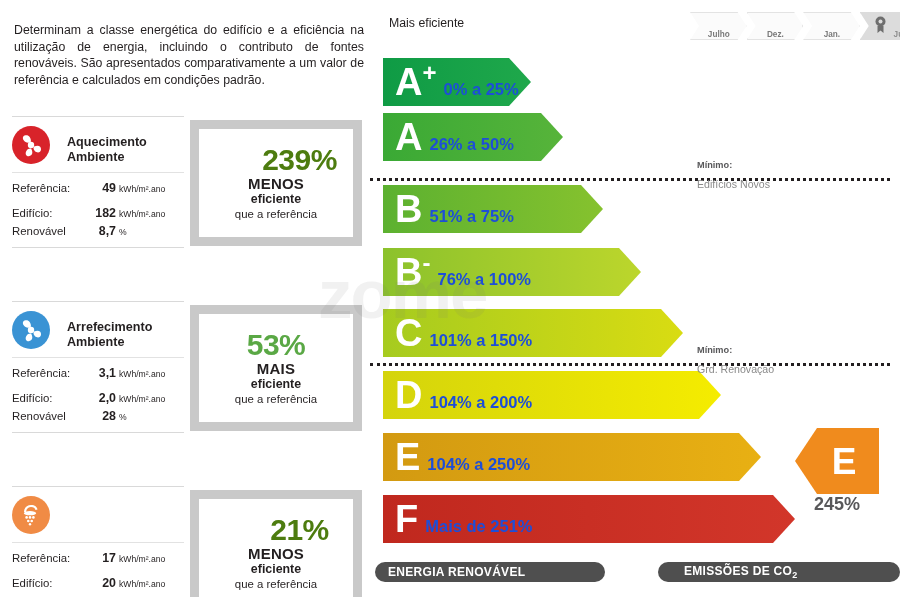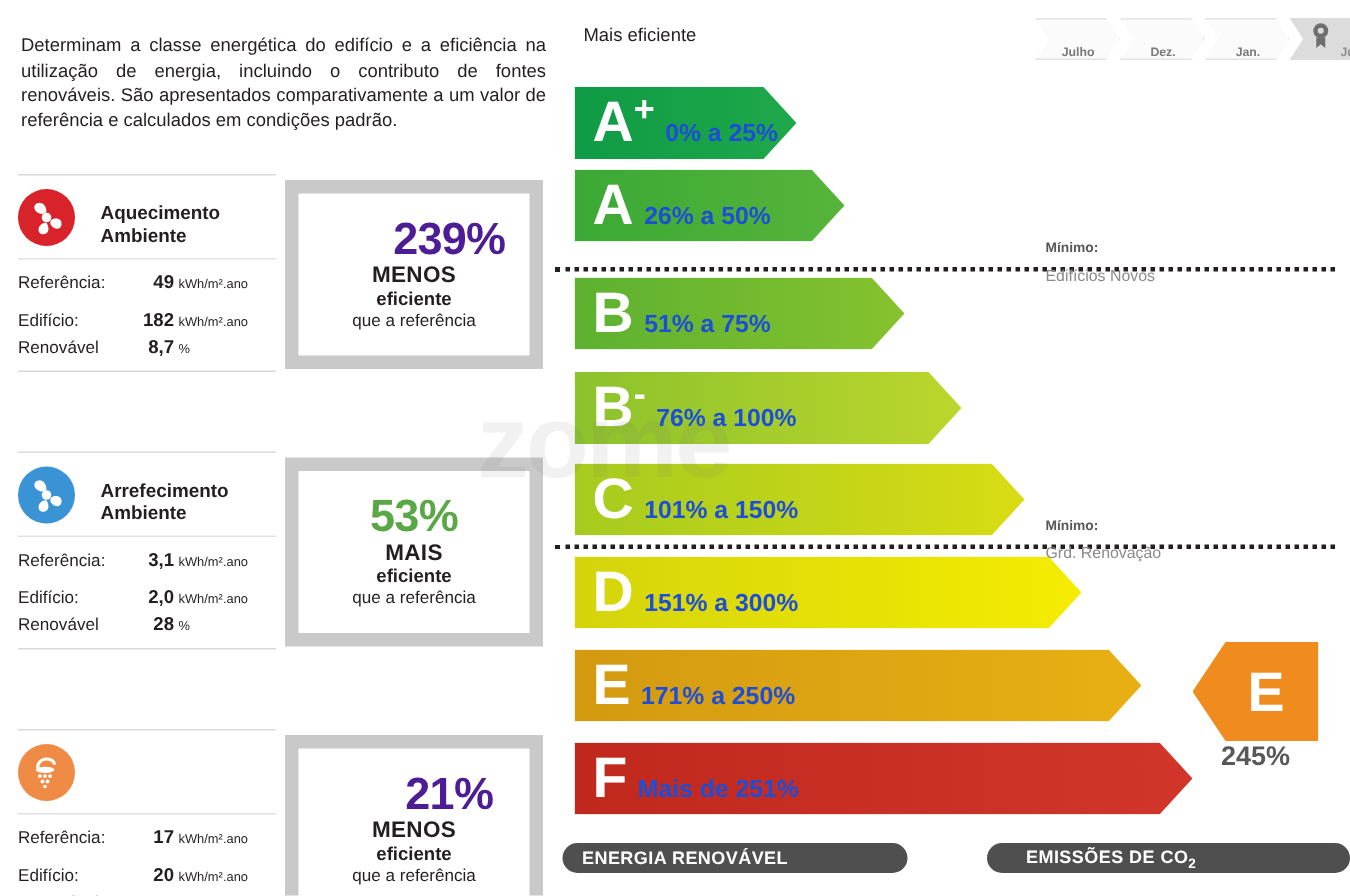--- a/index.html
+++ b/index.html
@@ -50,21 +50,21 @@
   .rowgap{height:7px;}
 
   
   .cmpbox{
     position:absolute;left:190px;width:172px;
     border:9px solid #c9c9c9;background:#fff;
     display:flex;flex-direction:column;align-items:center;justify-content:center;
     box-sizing:border-box;
   }
   .cmp-pct{font-size:30px;font-weight:bold;line-height:31px;letter-spacing:-0.5px;}
-  .cmp-pct.worse{color:#4c1d95;margin-left:47px;}
+  .cmp-pct.worse{color:#4d7c0f;margin-left:47px;}
   .cmp-pct.better{color:#5aa845;}
   .cmp-dir{font-size:15px;font-weight:bold;line-height:17px;color:#231f20;letter-spacing:0.2px;}
   .cmp-eff{font-size:12.4px;font-weight:bold;line-height:15px;color:#231f20;}
   .cmp-ref{font-size:11.4px;line-height:15px;color:#231f20;}
   .mais-ef{
     position:absolute;left:389px;top:16px;font-size:12.3px;color:#231f20;
   }
   .bar{
     position:absolute;left:0;height:48px;
     display:flex;align-items:center;
@@ -338,27 +338,27 @@
 
   <div class="bar" id="bar4" style="left: 383px; top: 309px; width: 300px;">
     <span class="shape" style="background: linear-gradient(to right, rgb(166, 203, 31), rgb(217, 220, 18));"></span>
     <span class="letter"><span>C</span><span class="sup"></span></span>
     <span class="rng">101% a 150%</span>
   </div>
 
   <div class="bar" id="bar5" style="left: 383px; top: 371px; width: 338px;">
     <span class="shape" style="background: linear-gradient(to right, rgb(212, 212, 12), rgb(245, 236, 0));"></span>
     <span class="letter"><span>D</span><span class="sup"></span></span>
-    <span class="rng">151% a 300%</span>
+    <span class="rng">104% a 200%</span>
   </div>
 
   <div class="bar" id="bar6" style="left: 383px; top: 433px; width: 378px;">
     <span class="shape" style="background: linear-gradient(to right, rgb(211, 154, 17), rgb(232, 176, 19));"></span>
     <span class="letter"><span>E</span><span class="sup"></span></span>
-    <span class="rng">171% a 250%</span>
+    <span class="rng">104% a 250%</span>
   </div>
 
   <div class="bar" id="bar7" style="left: 383px; top: 495px; width: 412px;">
     <span class="shape" style="background: linear-gradient(to right, rgb(192, 40, 30), rgb(210, 54, 42));"></span>
     <span class="letter"><span>F</span><span class="sup"></span></span>
     <span class="rng">Mais de 251%</span>
   </div>
 
   <div class="dotline" style="left:370px;top:178px;width:520px;"></div>
   <div class="minlabel" style="left:697px;top:160px;">

